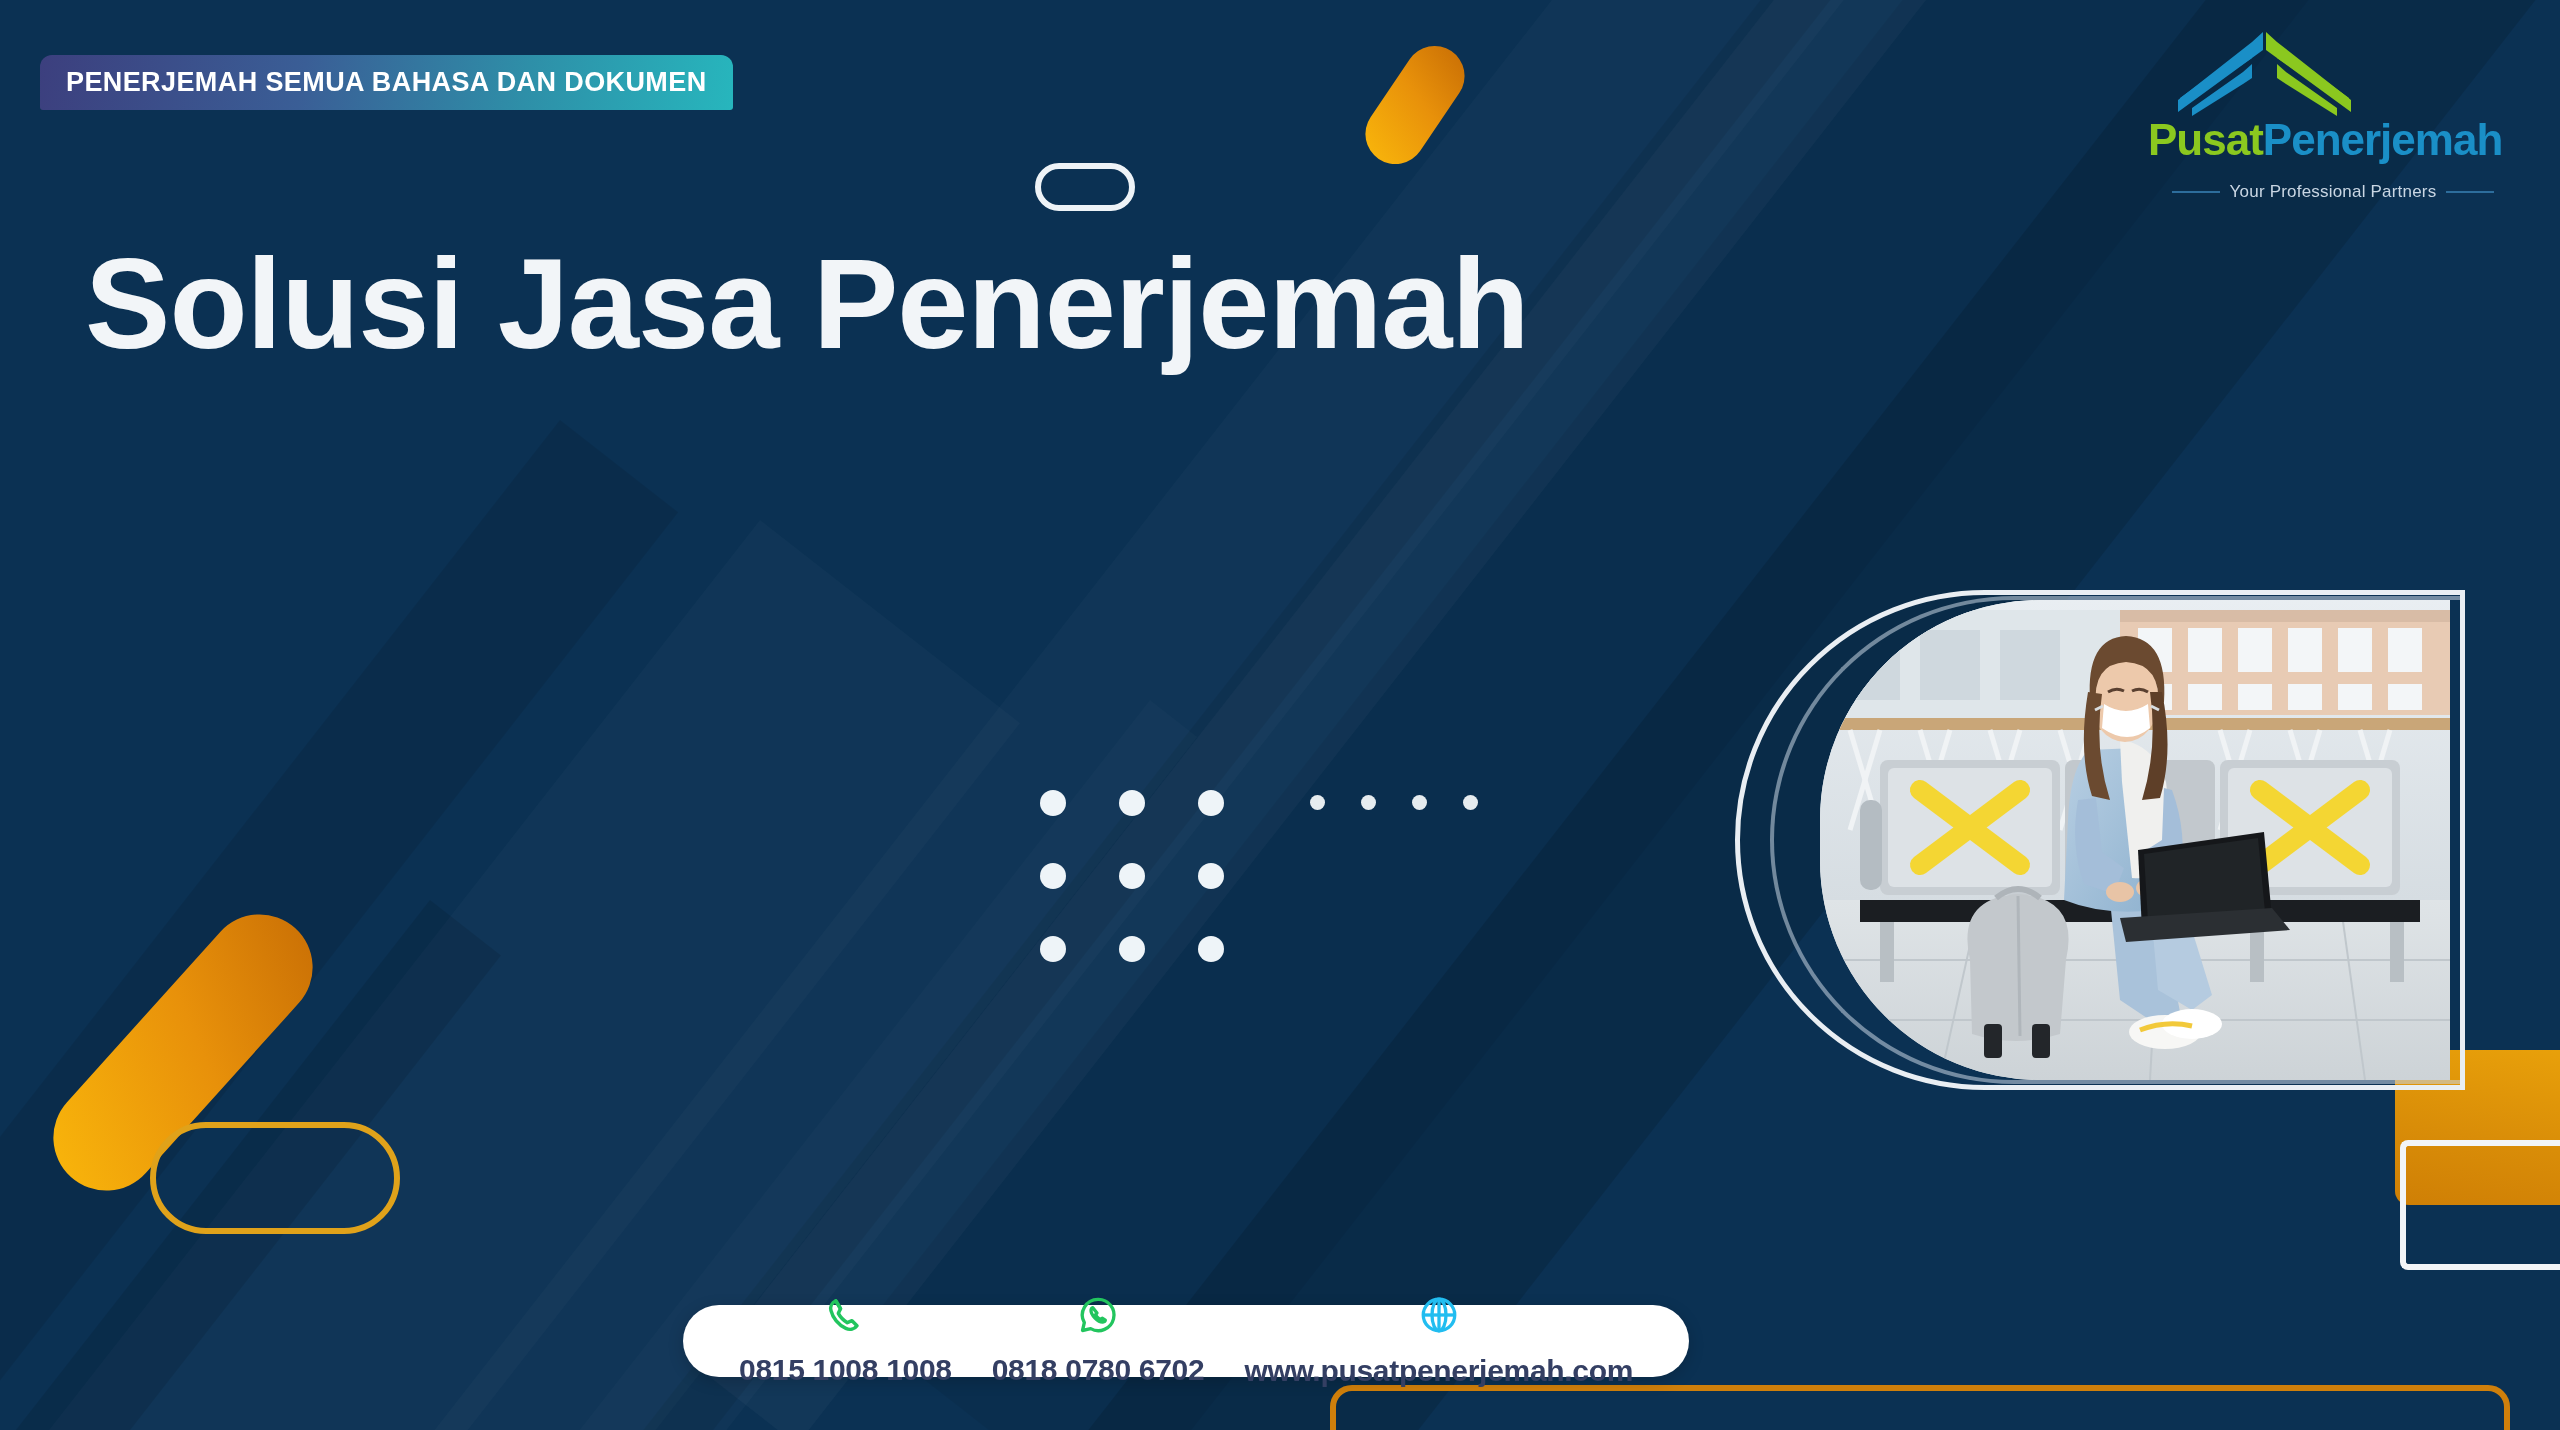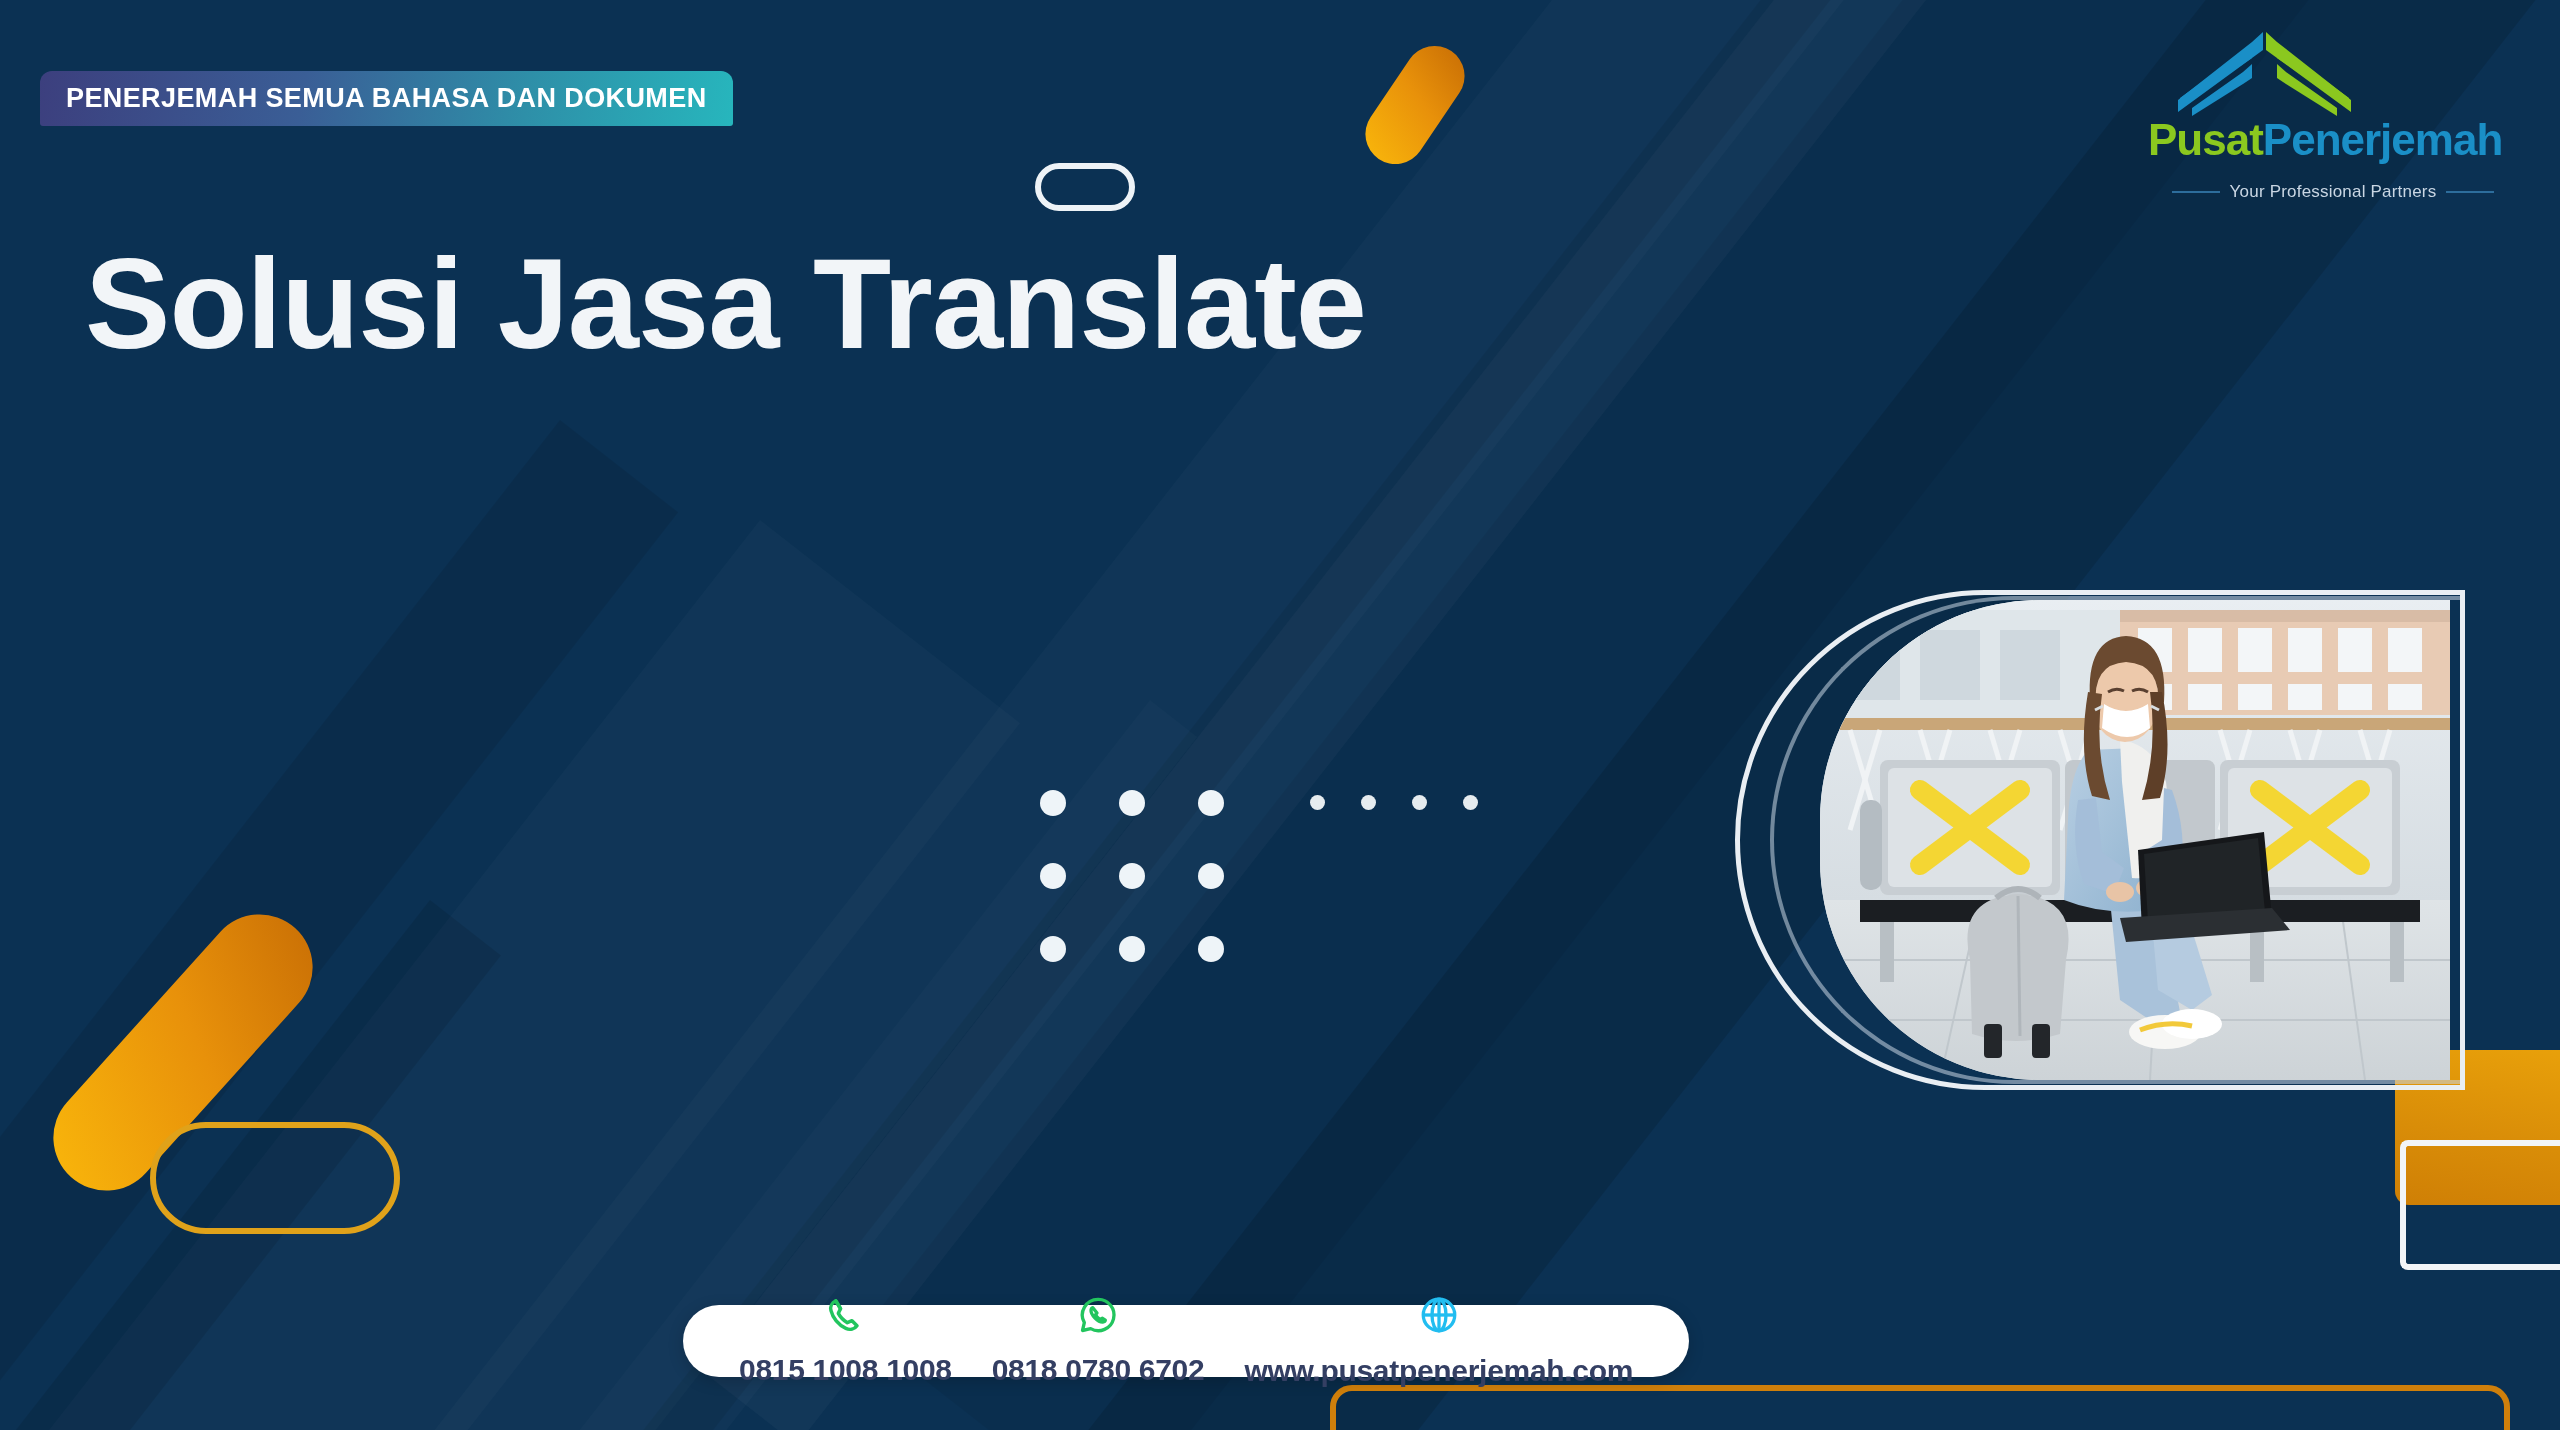--- a/index.html
+++ b/index.html
@@ -40,21 +40,20 @@
     display:inline-block;
     padding:12px 26px 12px 26px;
     border-radius:12px 12px 3px 3px;
     background:linear-gradient(100deg,#3c3f7e 0%,#3a5e96 38%,#2e8fa8 70%,#27b6bd 100%);
     color:#ffffff;
     font-size:27px;
     font-weight:bold;
     letter-spacing:.4px;
     white-space:nowrap;
     box-shadow:0 0 0 0 rgba(0,0,0,0);
-    margin-top:16px;
   }
   .badge-sub{
     margin-top:9px;
     padding-left:10px;
     color:#6f8ba3;
     font-size:21px;
     font-weight:bold;
     letter-spacing:.1px;
     white-space:nowrap;
   }
@@ -282,21 +281,21 @@
     <i></i>
       <i></i>
       <i></i>
       <i></i>
   </div>
 
   <div class="badge-wrap">
     <div class="badge">PENERJEMAH SEMUA BAHASA DAN DOKUMEN</div>
   </div>
 
-  <div class="headline">Solusi Jasa Translate</div>
+  <div class="headline">Solusi Jasa Penerjemah</div>
 
 
 
   <div class="photo-frame"></div>
   <div class="photo-inner-arc"></div>
   <div class="photo">
     <svg viewBox="0 0 630 480" width="630" height="480" preserveAspectRatio="xMidYMid slice" aria-hidden="true">
       <defs>
         <linearGradient id="glass" x1="0" y1="0" x2="0" y2="1">
           <stop offset="0%" stop-color="#e9eef2"></stop>

